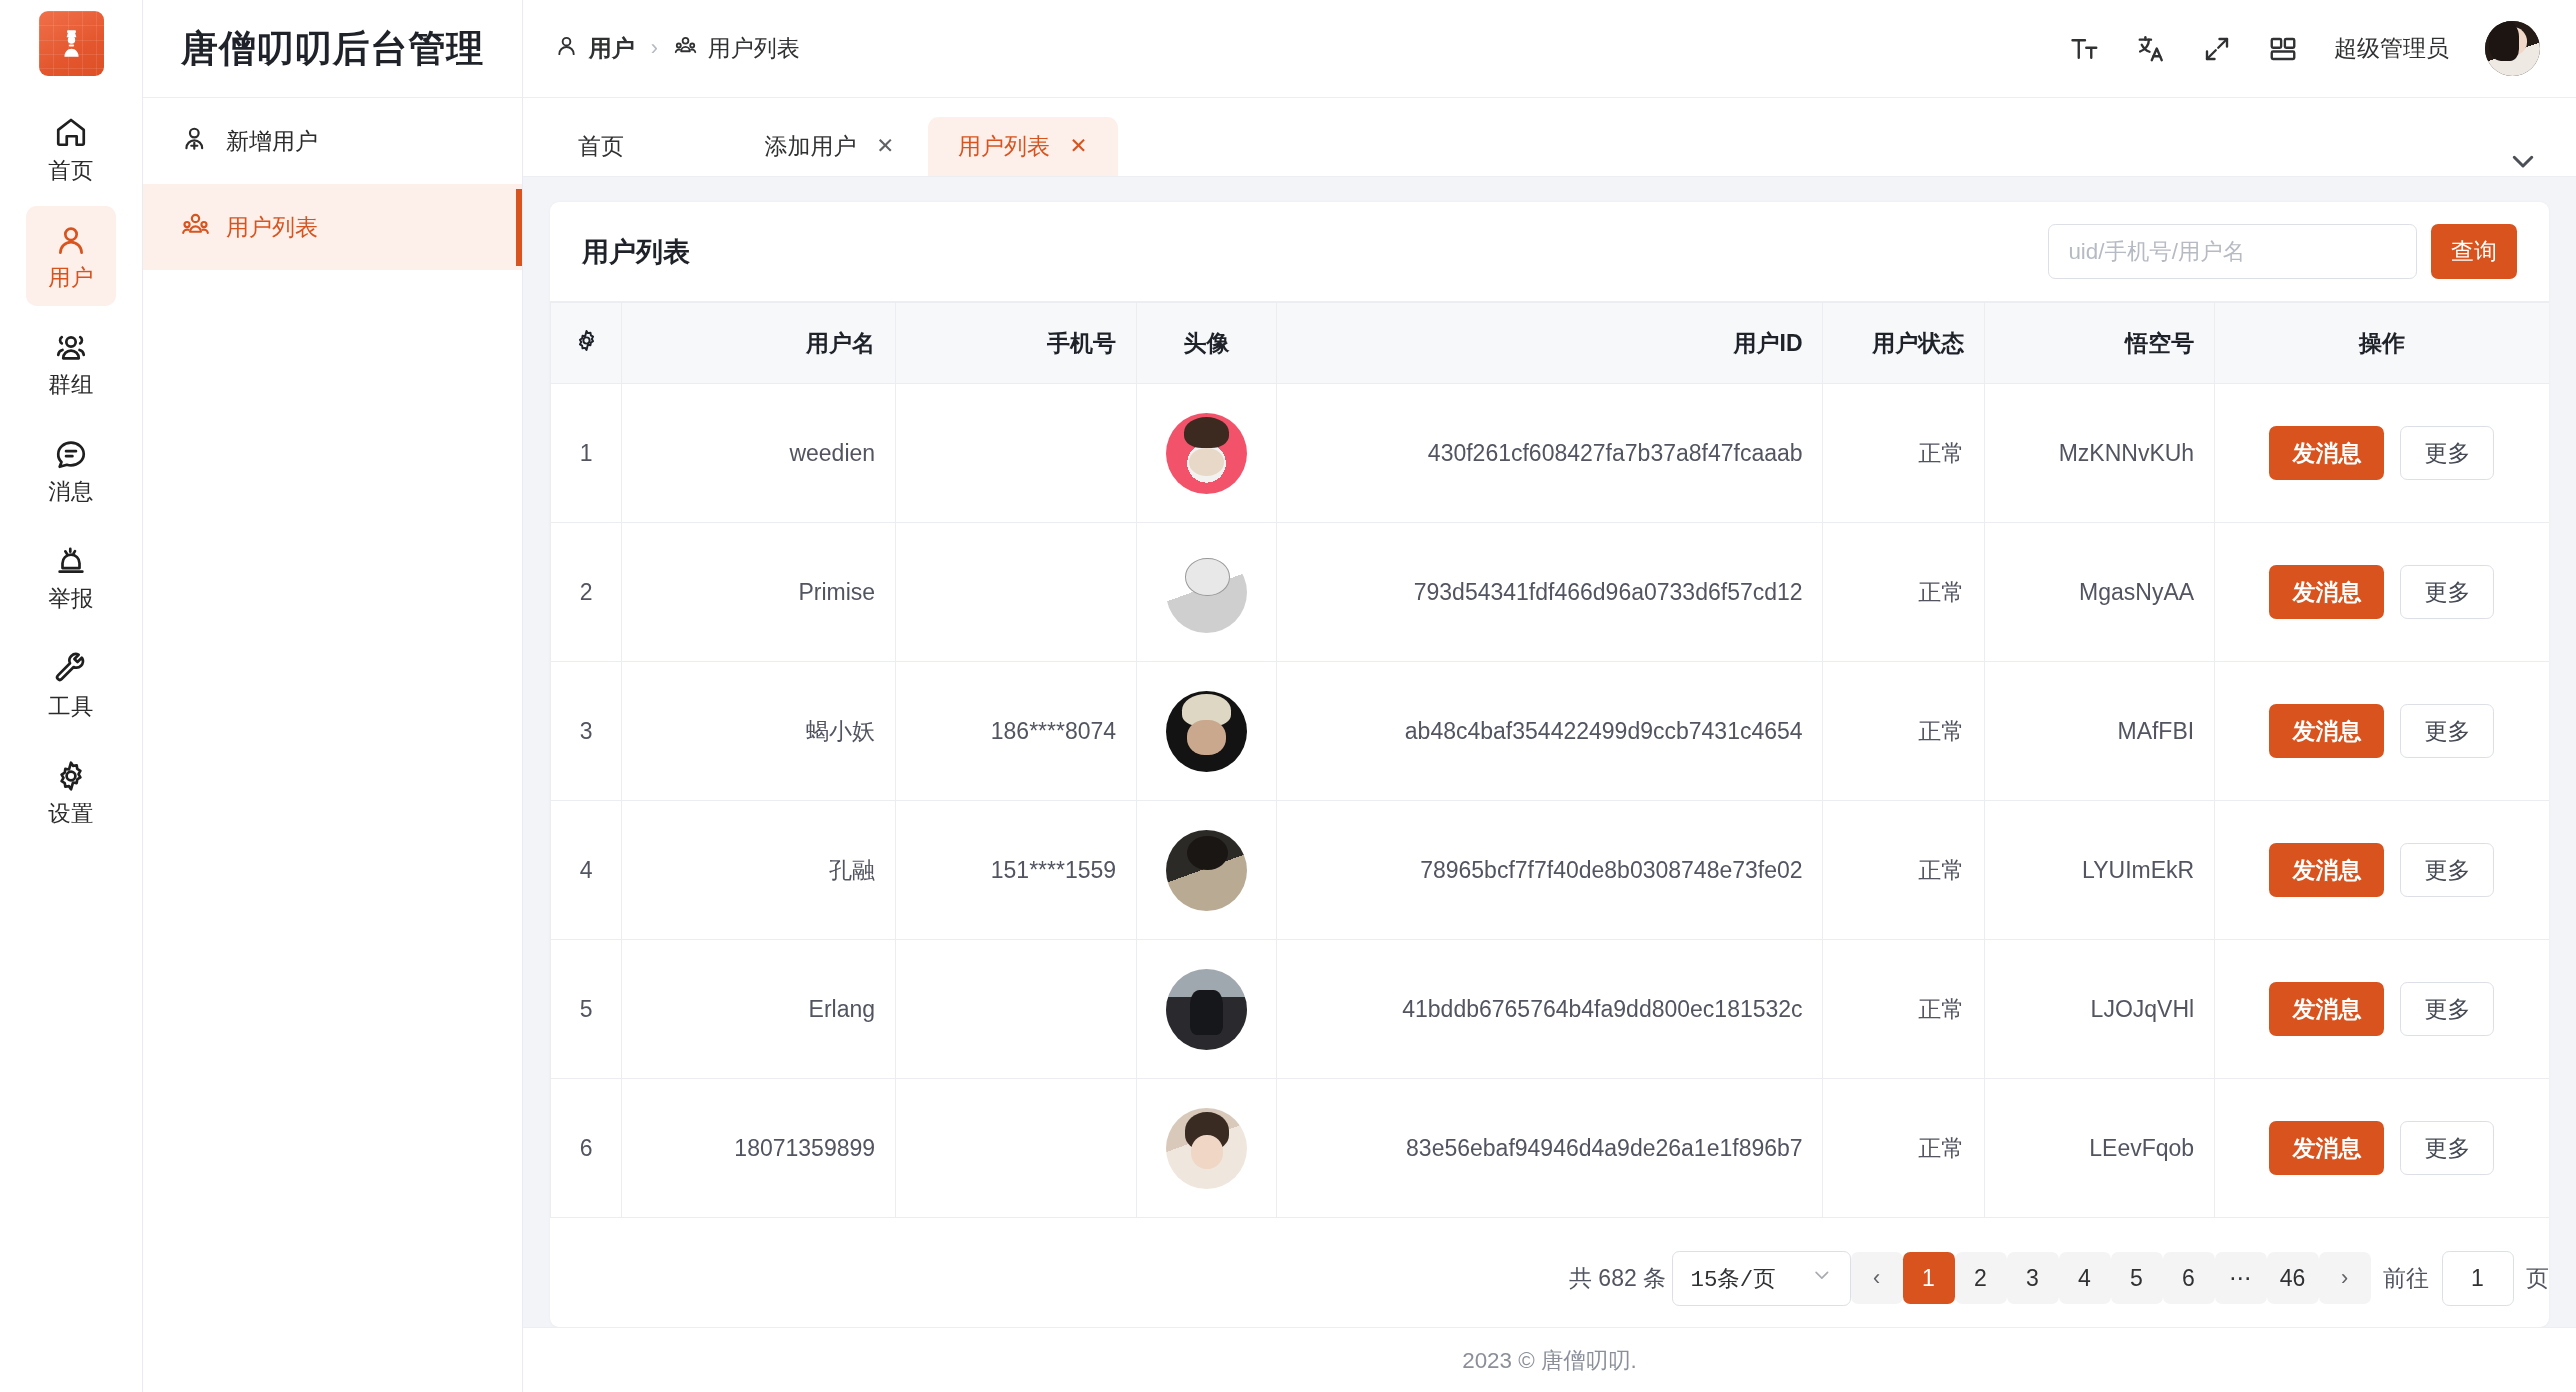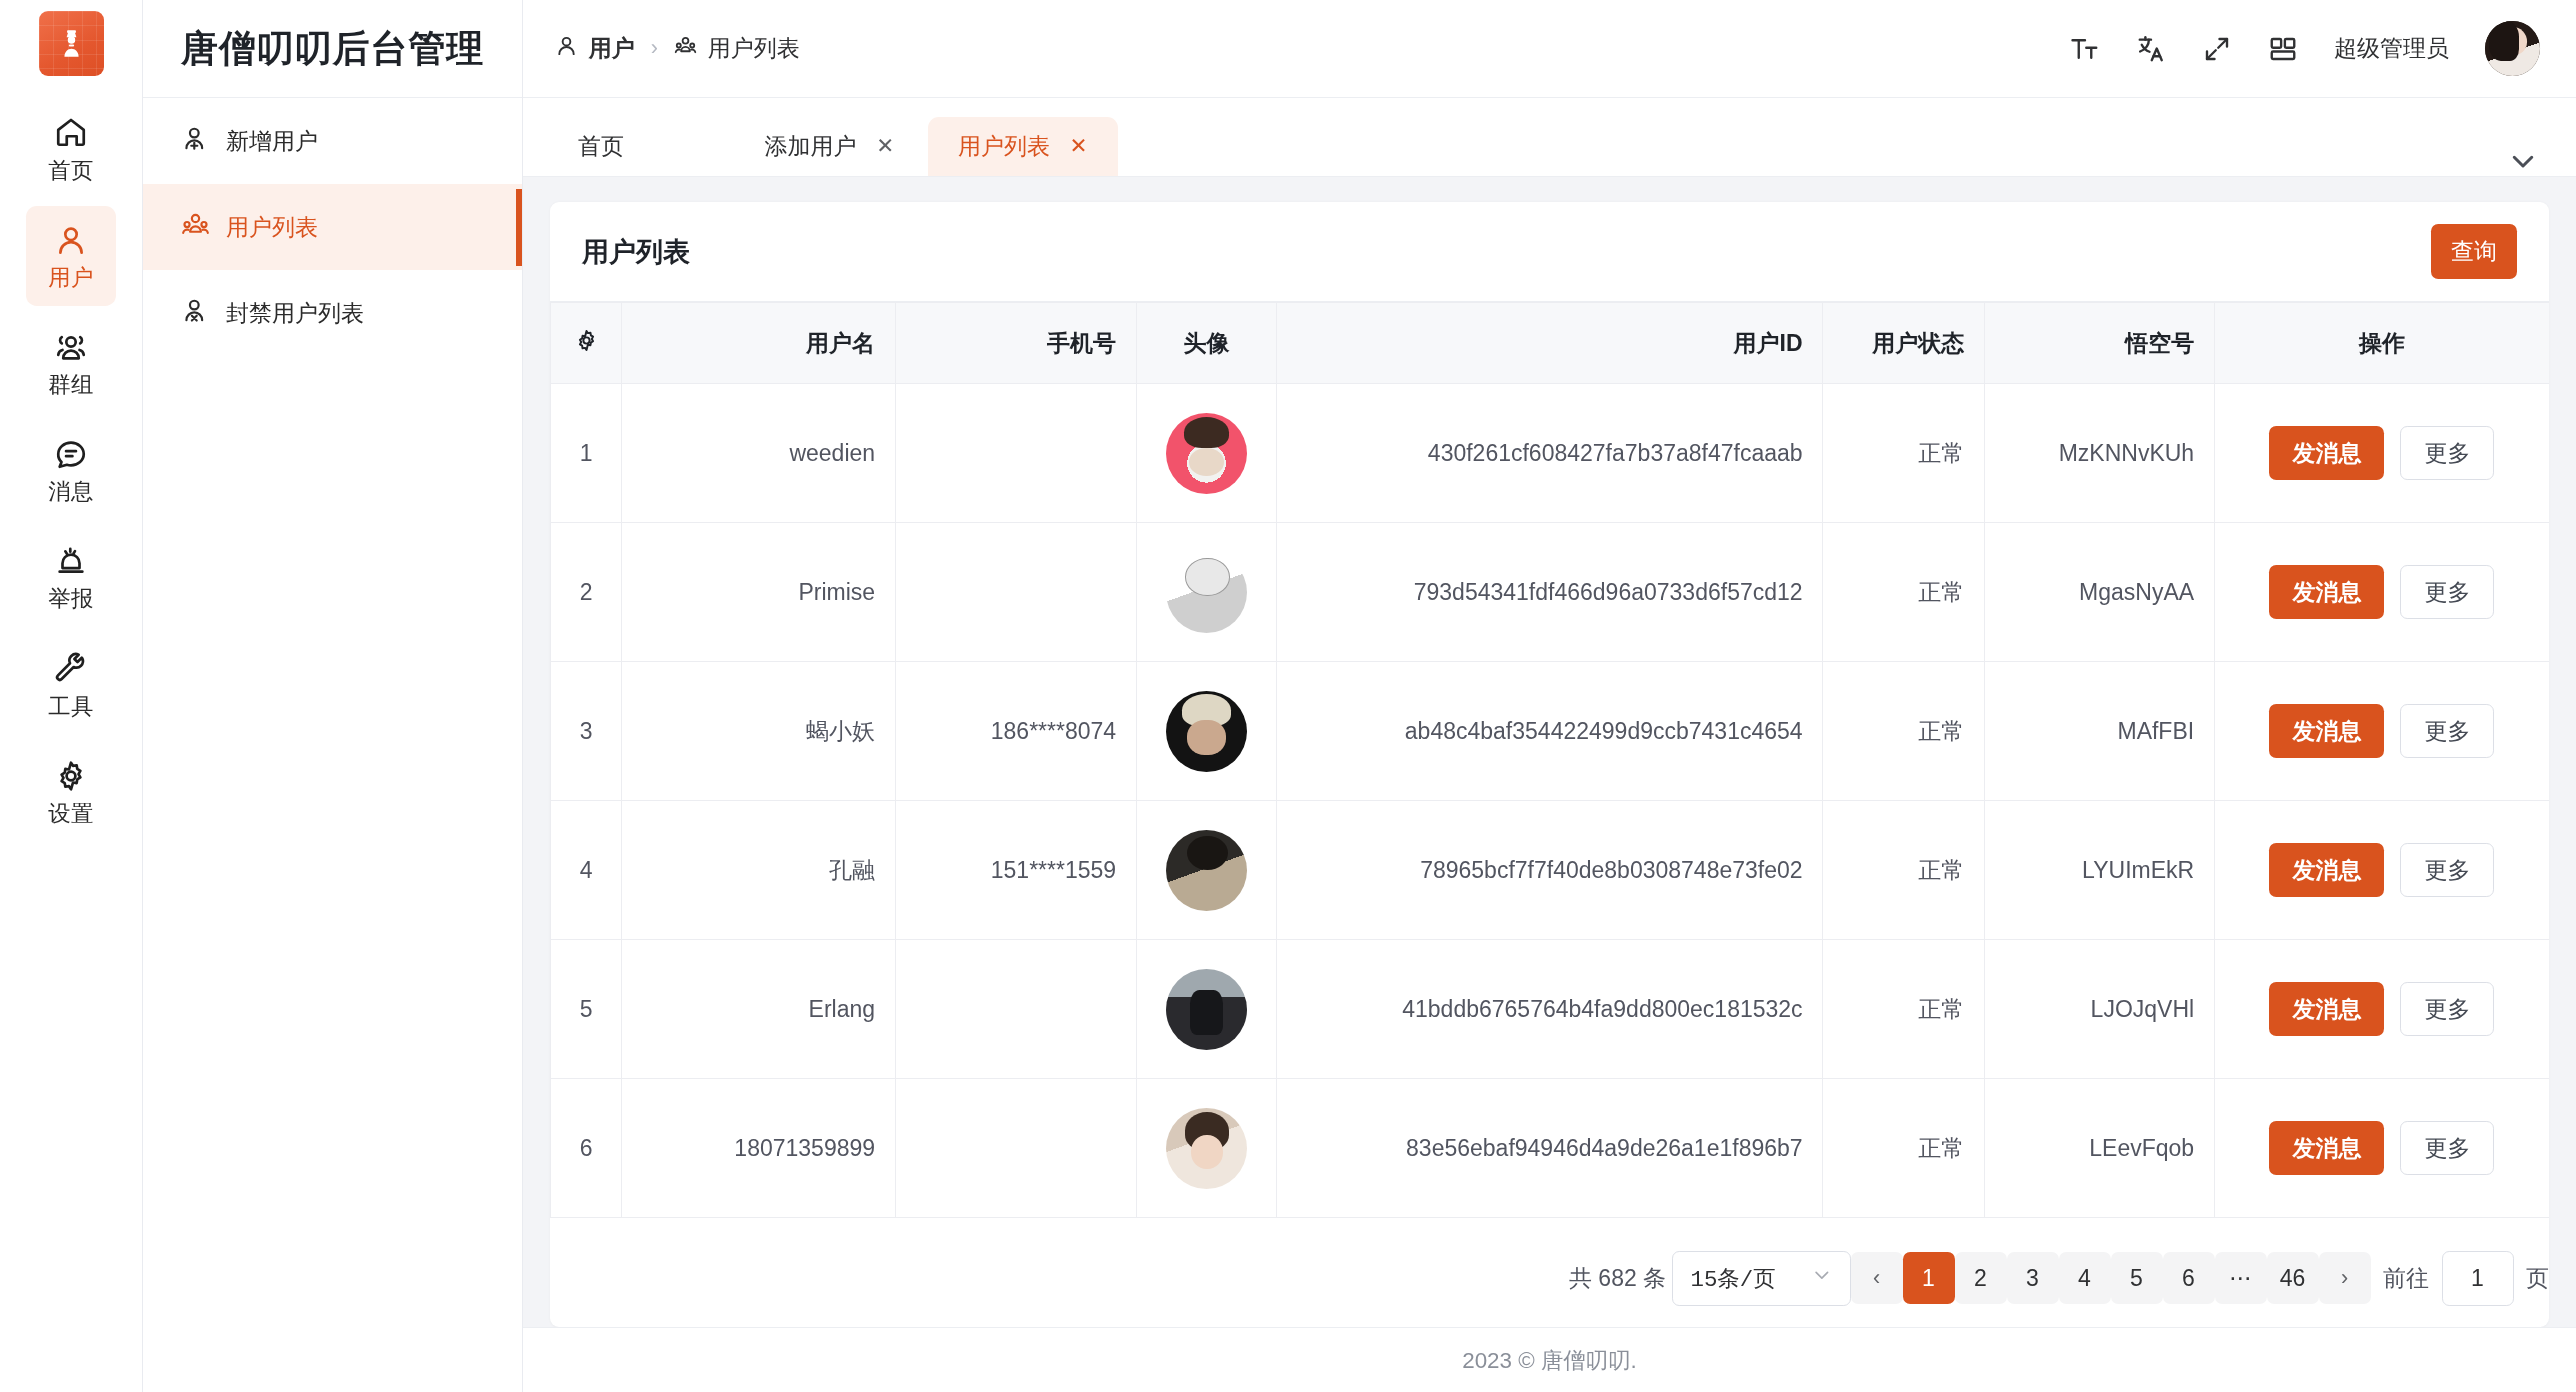--- a/index.html
+++ b/index.html
@@ -332,30 +332,20 @@
             <path d="M7.5 18a4.5 4.5 0 0 1 9 0z"></path>
           <circle cx="5" cy="12" r="2.1"></circle>
             <path d="M1.8 19a3.3 3.3 0 0 1 4.4-2.6"></path>
           <circle cx="19" cy="12" r="2.1"></circle>
             <path d="M22.2 19a3.3 3.3 0 0 0-4.4-2.6"></path>
         </svg>
       </span>
       <span>用户列表</span>
     </div>
 
-    <div class="sub-item">
-      <span>
-        <svg width="29" height="29" viewBox="0 0 24 24" fill="none" stroke="#2b2b2b" stroke-width="1.8" stroke-linecap="round" stroke-linejoin="round">
-          <circle cx="11" cy="7.5" r="3.6"></circle>
-            <path d="M4.5 20a6.5 6.5 0 0 1 13 0"></path>
-          <path d="M9 16.3l4 4M13 16.3l-4 4"></path>
-        </svg>
-      </span>
-      <span>封禁用户列表</span>
-    </div>
   </aside>
 
   <section class="main">
 
     <header class="topbar">
       <div class="crumb">
         <span class="seg first">
           <span>
             <svg width="23" height="23" viewBox="0 0 24 24" fill="none" stroke="#303133" stroke-width="2" stroke-linecap="round" stroke-linejoin="round">
               <circle cx="12" cy="8" r="4"></circle>
@@ -437,20 +427,21 @@
         </svg>
       </span>
     </div>
 
     <div class="content">
       <div class="card">
 
         <div class="card-head">
           <span class="card-title">用户列表</span>
           <div class="search-wrap">
+            <input class="search-input" type="text" placeholder="uid/手机号/用户名" style="">
             <button class="btn-primary">查询</button>
           </div>
         </div>
 
         <div class="table-scroll">
           <table>
             <thead>
               <tr>
                 <th class="c-idx gear-cell">
                   <span>

